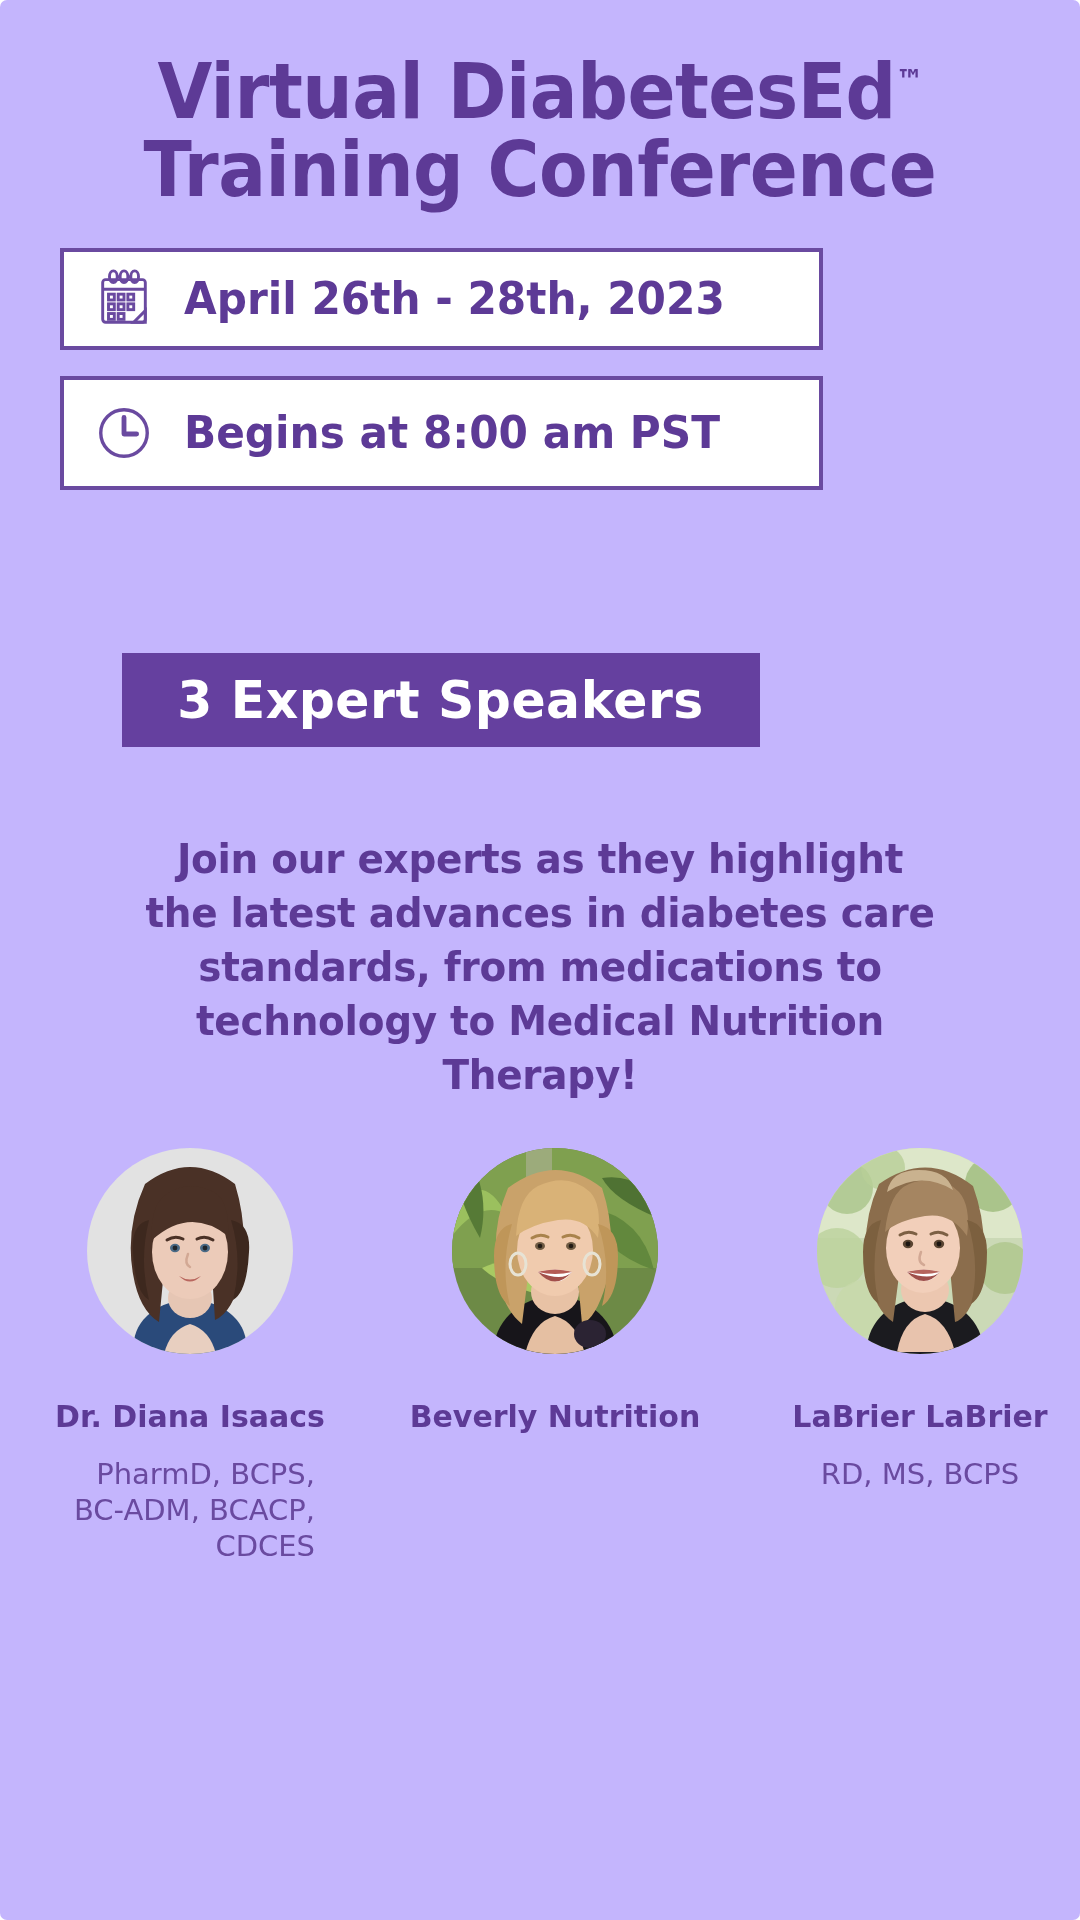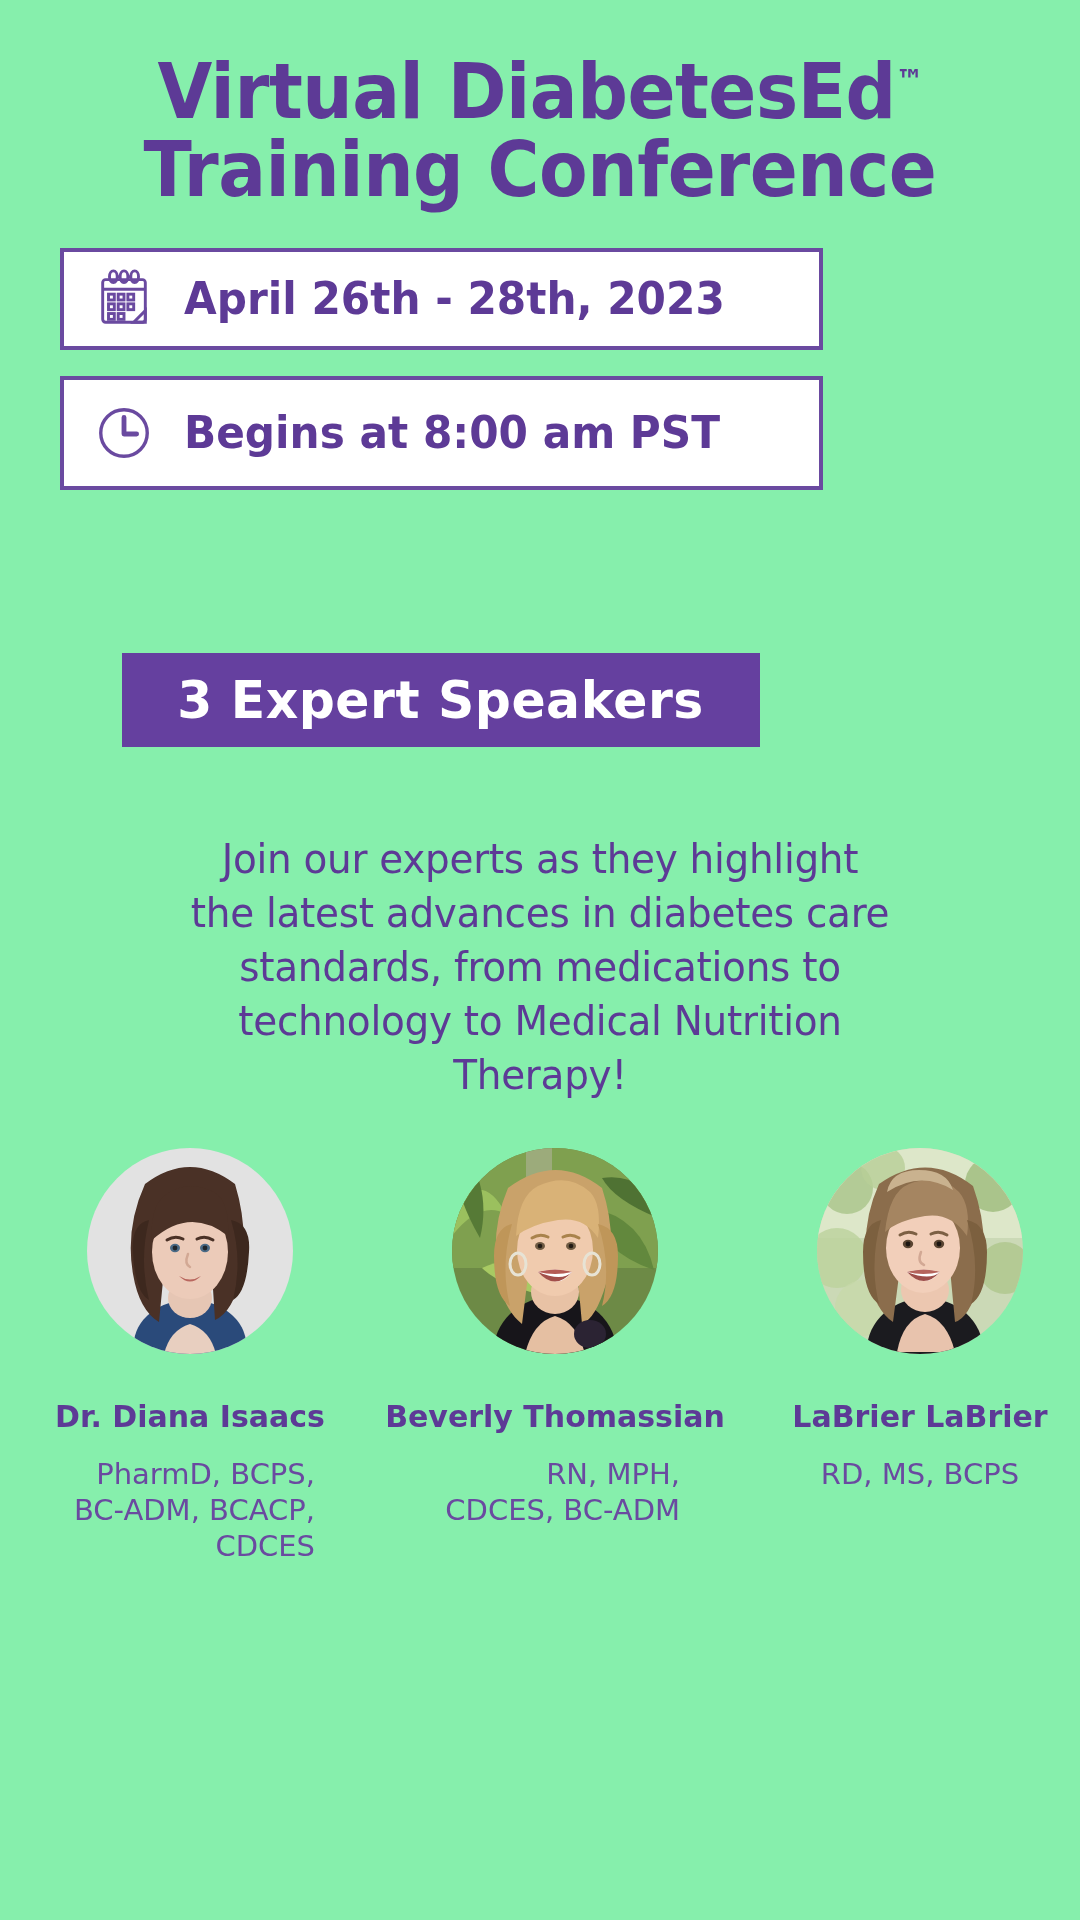--- a/index.html
+++ b/index.html
@@ -5,21 +5,22 @@
   * { box-sizing: border-box; margin: 0; padding: 0; }
   html, body {
     width: 1080px; height: 1920px;
     background: #ffffff;
     font-family: "Liberation Sans", sans-serif;
     overflow: hidden;
   }
   .page {
     position: relative;
     width: 1080px; height: 1920px;
-    background: #86efac;
+    background: #c4b5fd;
+    border-radius: 7px;
   }
 
   
   .title-block {
     position: absolute;
     left: 0; top: 42px;
     width: 1080px;
     text-align: center;
   }
   .title-line {
@@ -94,21 +95,21 @@
   }
 
   
   .body-copy {
     position: absolute;
     left: 80px; top: 832px;
     width: 920px;
     text-align: center;
     color: #5d3a96;
     font-family: "DejaVu Sans", sans-serif;
-    font-weight: normal;
+    font-weight: bold;
     font-size: 41px;
     line-height: 54px;
     letter-spacing: -0.3px;
   }
   .body-copy span { display: block; transform: scaleX(0.95); }
 
   
   .speakers {
     position: absolute;
     left: 0; top: 1148px;
@@ -268,22 +269,21 @@
           <path d="M80 90 q8 -5 16 -1" stroke="#a9834c" stroke-width="3" fill="none" stroke-linecap="round"></path>
           <path d="M111 89 q8 -4 16 1" stroke="#a9834c" stroke-width="3" fill="none" stroke-linecap="round"></path>
           <path d="M86 124 q17 -5 34 0 q-14 19 -34 0Z" fill="#ffffff"></path>
           <path d="M86 124 q17 -5 34 0 q-17 4 -34 0Z" fill="#b45b55"></path>
           <path d="M86 124 q17 19 34 0 q-10 10 -34 0Z" fill="#a24f4a"></path>
           <ellipse cx="66" cy="116" rx="8" ry="11" fill="none" stroke="#e7e3d5" stroke-width="3"></ellipse>
           <ellipse cx="140" cy="116" rx="8" ry="11" fill="none" stroke="#e7e3d5" stroke-width="3"></ellipse>
           <ellipse cx="138" cy="186" rx="16" ry="14" fill="#2b2333"></ellipse>
         </svg>
       </div>
-      <div class="sp-name">Beverly Thomassian</div>
-      <div class="sp-creds">RN, MPH, CDCES, BC-ADM</div>
+      <div class="sp-name">Beverly Nutrition</div>
     </div>
 
     <div class="speaker sp-3">
       <div class="portrait">
         <svg viewBox="0 0 206 206">
           <rect width="206" height="206" fill="#cbd9b6"></rect>
           <path d="M0 0 h206 v90 h-206Z" fill="#dde7c9"></path>
           <circle cx="30" cy="40" r="26" fill="#a9c489" opacity="0.8"></circle>
           <circle cx="66" cy="20" r="22" fill="#b8ce97" opacity="0.8"></circle>
           <circle cx="176" cy="36" r="28" fill="#9dbb7c" opacity="0.8"></circle>

